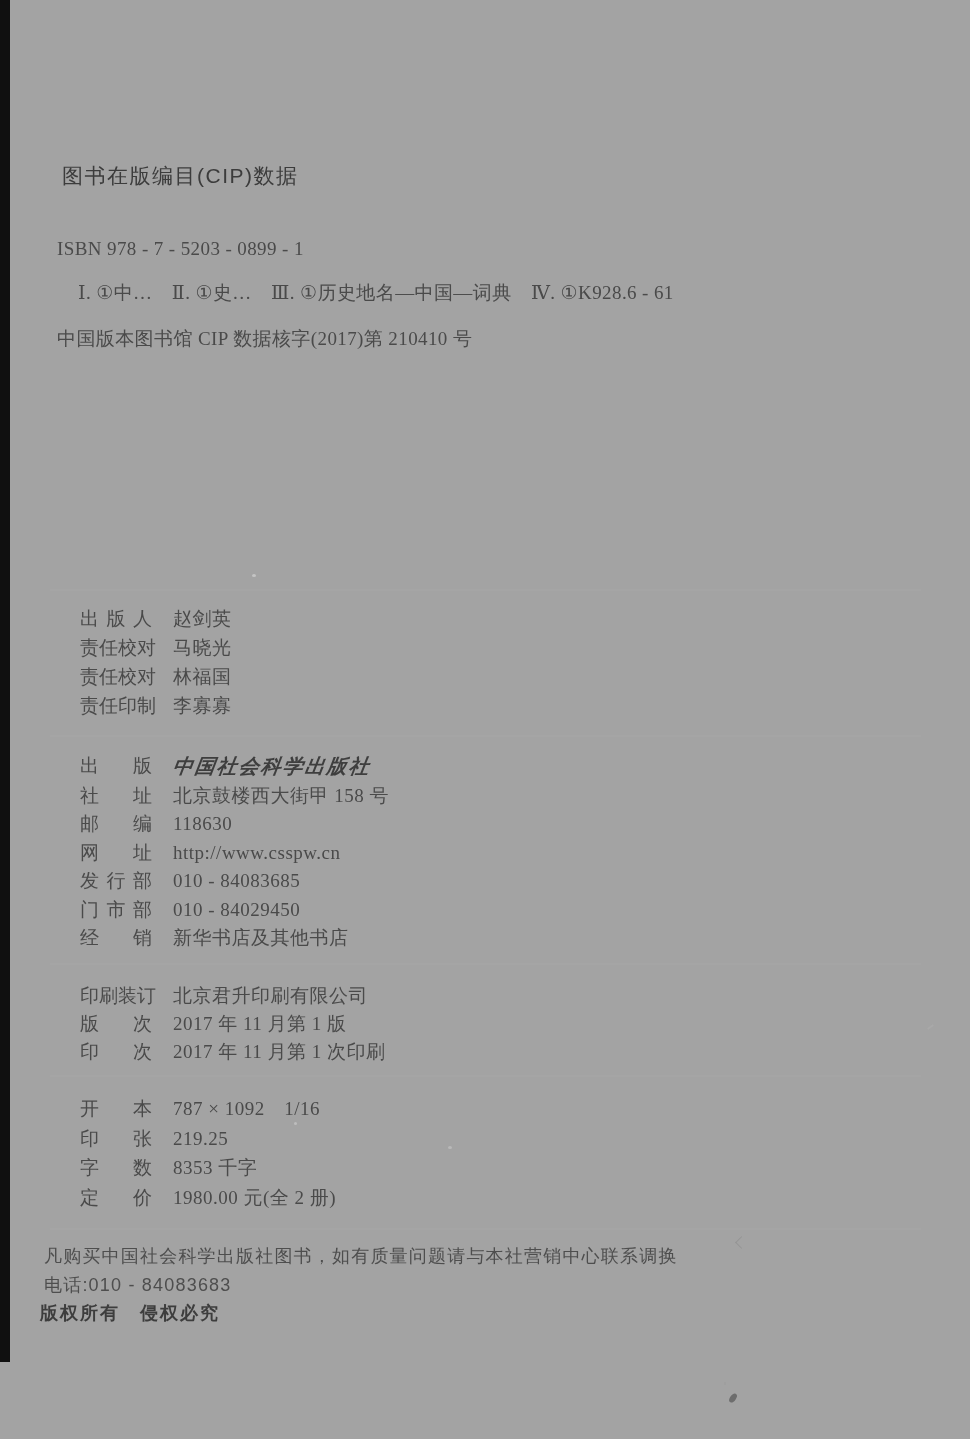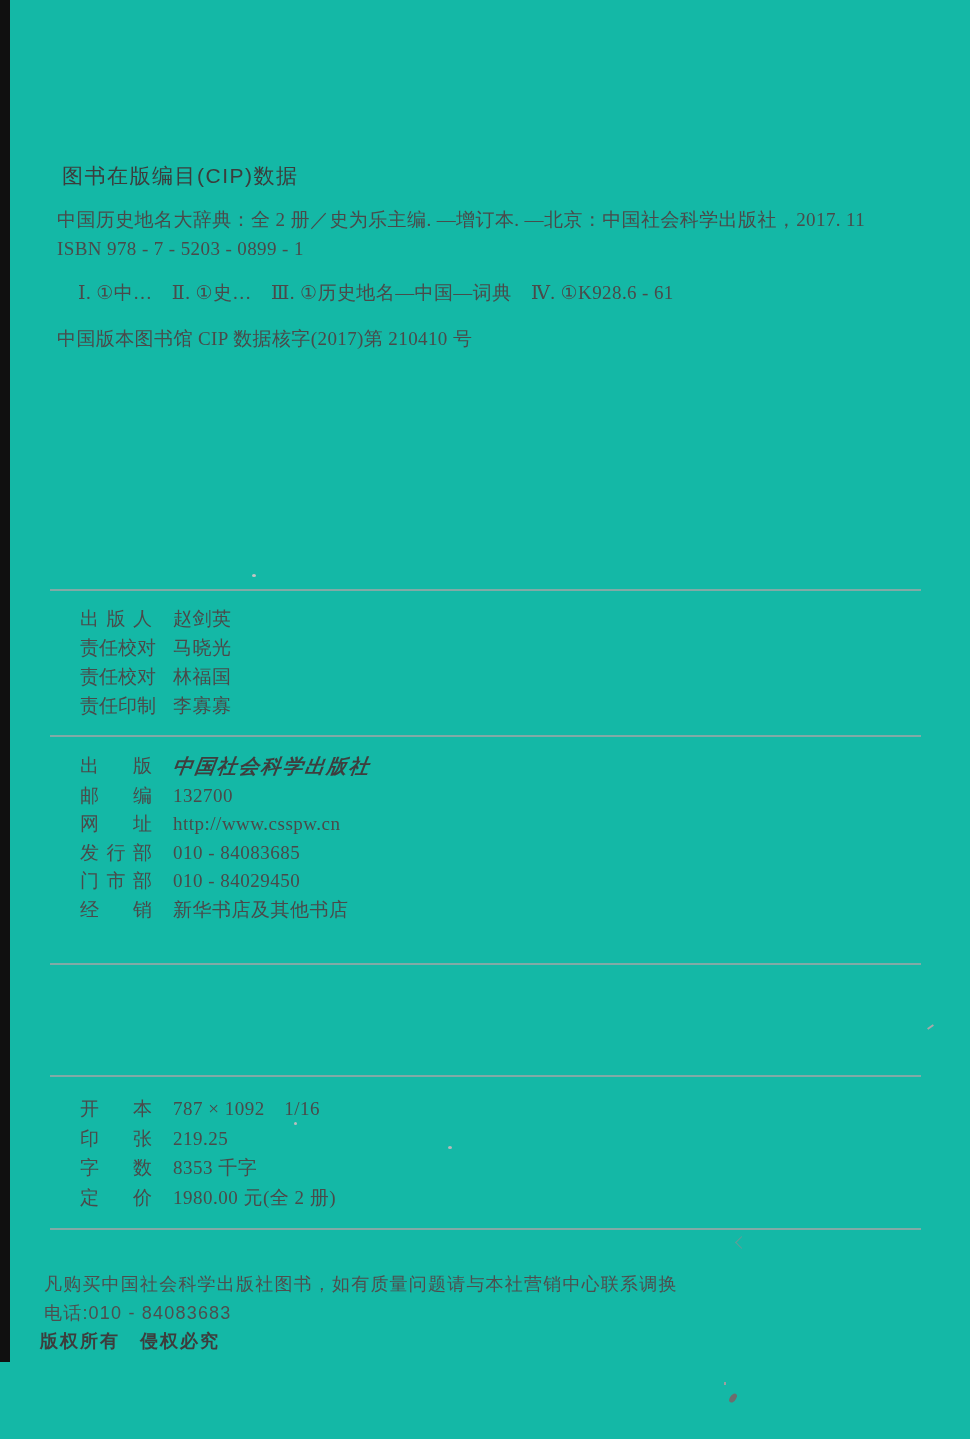--- a/index.html
+++ b/index.html
@@ -4,21 +4,21 @@
 <style>
   html, body {
     margin: 0;
     padding: 0;
     background: #fcfcfc;
   }
   .page {
     position: relative;
     width: 970px;
     height: 1439px;
-    background: #14b8a6;
+    background: #a3a3a3;
     overflow: hidden;
     font-family: "Liberation Serif", "DejaVu Serif", serif;
     color: #474747;
   }
   .band {
     position: absolute;
     left: 0; top: 0;
     width: 10px; height: 1362px;
     background: #101010;
   }
@@ -74,21 +74,21 @@
     font-weight: 600;
     font-size: 20px;
     letter-spacing: 2px;
     color: #3e3e3e;
     transform: skewX(-8deg);
   }
 
   
   .footer-line {
     font-family: "Liberation Sans", "DejaVu Sans", sans-serif;
-    font-size: 18px; color: #4e4e4e; letter-spacing: 1.2px; margin-top: 28px;
+    font-size: 18px; color: #4e4e4e; letter-spacing: 1.2px;
   }
   .footer-notice { left: 44px; top: 1244px; }
   .footer-phone  { left: 44px; top: 1273px; }
   .footer-copyright {
     left: 40px; top: 1301px;
     font-weight: bold; color: #3d3d3d; letter-spacing: 2px;
   }
 
   
   .artifact { position: absolute; }
@@ -109,21 +109,20 @@
   .speck-4 { left: 724px; top: 1382px; width: 2px; height: 3px; background: #9f9f9f; }
 </style>
 </head>
 <body>
 
 <div class="page">
 
   <div class="band"></div>
 
   <div class="abs cip-header">图书在版编目(CIP)数据</div>
-  <div class="abs cip-line cip-description">中国历史地名大辞典：全 2 册／史为乐主编. —增订本. —北京：中国社会科学出版社，2017. 11</div>
   <div class="abs cip-line cip-isbn">ISBN 978 - 7 - 5203 - 0899 - 1</div>
   <div class="abs cip-line cip-class">Ⅰ. ①中…　Ⅱ. ①史…　Ⅲ. ①历史地名—中国—词典　Ⅳ. ①K928.6 - 61</div>
   <div class="abs cip-line cip-record">中国版本图书馆 CIP 数据核字(2017)第 210410 号</div>
 
   <div class="rule rule-1"></div>
   <div class="rule rule-2"></div>
   <div class="rule rule-3"></div>
   <div class="rule rule-4"></div>
   <div class="rule rule-5"></div>
 
@@ -140,36 +139,50 @@
     <div class="info-row">
       <span class="lbl">责任印制</span><span class="val">李寡寡</span>
     </div>
   </div>
 
   <div class="info-block block-publishing">
     <div class="info-row">
       <span class="lbl">出版</span><span class="val calligraphy">中国社会科学出版社</span>
     </div>
     <div class="info-row">
-      <span class="lbl">邮编</span><span class="val">132700</span>
+      <span class="lbl">社址</span><span class="val">北京鼓楼西大街甲 158 号</span>
+    </div>
+    <div class="info-row">
+      <span class="lbl">邮编</span><span class="val">118630</span>
     </div>
     <div class="info-row">
       <span class="lbl">网址</span><span class="val">http://www.csspw.cn</span>
     </div>
     <div class="info-row">
       <span class="lbl">发行部</span><span class="val">010 - 84083685</span>
     </div>
     <div class="info-row">
       <span class="lbl">门市部</span><span class="val">010 - 84029450</span>
     </div>
     <div class="info-row">
       <span class="lbl">经销</span><span class="val">新华书店及其他书店</span>
     </div>
   </div>
 
+  <div class="info-block block-printing">
+    <div class="info-row">
+      <span class="lbl">印刷装订</span><span class="val">北京君升印刷有限公司</span>
+    </div>
+    <div class="info-row">
+      <span class="lbl">版次</span><span class="val">2017 年 11 月第 1 版</span>
+    </div>
+    <div class="info-row">
+      <span class="lbl">印次</span><span class="val">2017 年 11 月第 1 次印刷</span>
+    </div>
+  </div>
 
   <div class="info-block block-specs">
     <div class="info-row">
       <span class="lbl">开本</span><span class="val">787 × 1092　1/16</span>
     </div>
     <div class="info-row">
       <span class="lbl">印张</span><span class="val">219.25</span>
     </div>
     <div class="info-row">
       <span class="lbl">字数</span><span class="val">8353 千字</span>

